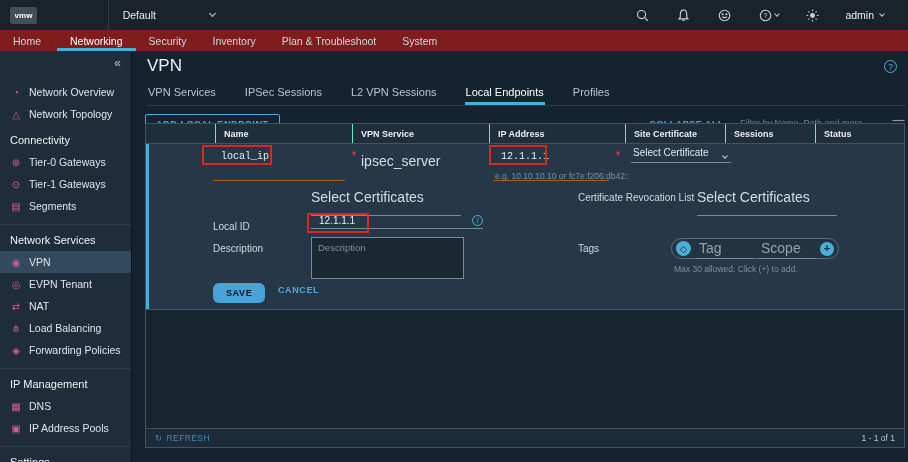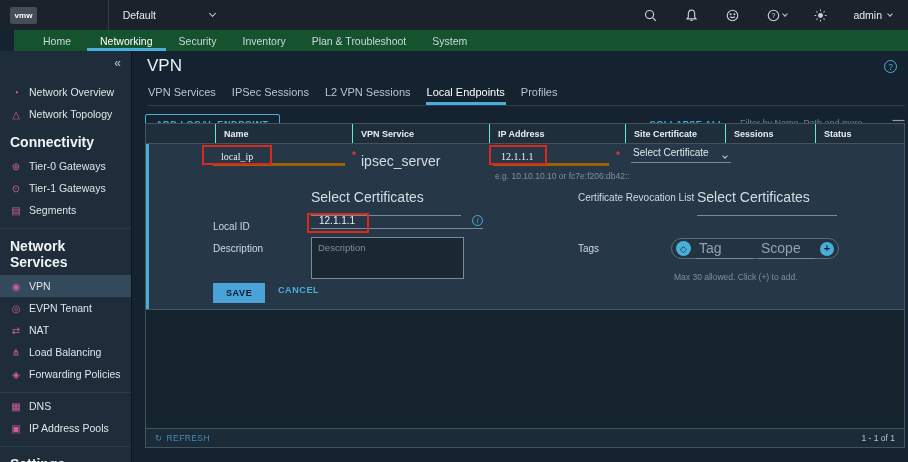--- a/index.html
+++ b/index.html
@@ -5,52 +5,52 @@
   * { margin:0; padding:0; box-sizing:border-box; }
   html,body { width:908px; height:462px; overflow:hidden; }
   body { font-family:"Liberation Sans", sans-serif; background:#152330; position:relative; color:#e8eef2; }
 
   
   .topbar { position:absolute; top:0; left:0; right:0; height:30px; background:#1a232c; display:flex; align-items:center; z-index:5;justify-content:center; }
   .logo-box { margin-left:10px; width:27px; height:17px; background:#454e57; border-radius:2px; display:flex; align-items:center; justify-content:center; font-size:8px; font-weight:bold; color:#fff; }
   .product-name { margin-left:8px; font-size:11.5px; color:#fff; letter-spacing:1px;margin-top:37px; }
   .topbar-divider { width:1px; height:30px; background:#303c46; margin-left:36px; }
   .org-selector { margin-left:14px; width:92px; display:flex; justify-content:space-between; align-items:center; font-size:10.5px; color:#e6ecf0; cursor:pointer; }
-  .topbar-right { margin-left:auto; display:flex; align-items:center; gap:25px; padding-right:16px; }
+  .topbar-right { margin-left:auto; display:flex; align-items:center; gap:25px; padding-right:24px; }
   .tb-icon { width:16px; height:16px; display:flex; align-items:center; justify-content:center; cursor:pointer; }
   .tb-icon svg { stroke:#c9d2d9; fill:none; stroke-width:1.2; }
   .help-chev { display:flex; align-items:center; gap:2px; }
   .username { font-size:10.5px; color:#e6ecf0; display:flex; align-items:center; gap:6px; cursor:pointer; }
 
   .chev { display:inline-block; width:5px; height:5px; border-right:1.4px solid #c0ccd4; border-bottom:1.4px solid #c0ccd4; transform:rotate(45deg); margin-top:-3px; }
   .chev.small { width:4px; height:4px; }
 
   
-  .navbar { position:absolute; top:30px; left:0; right:0; height:21px; background:#14532d; display:flex; align-items:stretch; padding-left:16px; z-index:5;margin-left:14px; }
+  .navbar { position:absolute; top:30px; left:0; right:0; height:21px; background:#7f1d1d; display:flex; align-items:stretch; z-index:5; }
   .nav-item { padding:0 13px; font-size:10.5px; color:#ccd6dd; display:flex; align-items:center; cursor:pointer; }
   .nav-item.active { color:#fff; box-shadow:inset 0 -3px 0 #49afd9; }
   .nav-divider { width:1px; background:#33424e; margin:4px 1px; }
 
   
   .sidebar { position:absolute; top:51px; left:0; width:132px; bottom:0; background:#1e2d39; border-right:1px solid #0d161e; overflow:hidden; }
   .collapse-btn { position:absolute; top:5px; right:10px; font-size:12px; color:#b9c6cf; cursor:pointer; }
   .side-group { padding-top:2px; }
   .side-list-first { padding-top:30px; }
   .side-item { display:flex; align-items:center; gap:7px; padding:5px 12px 5px 10px; font-size:10.5px; color:#dde5ea; cursor:pointer; white-space:nowrap; }
   .side-item.active { background:#33495c; }
   .picon { color:#d05ba0; font-size:10px; width:12px; text-align:center; flex:none; }
-  .side-header { font-size:14px; font-weight:bold; color:#eef3f6; padding:9px 10px 3px; }
+  .side-header { font-size:11px; font-weight:normal; color:#eef3f6; padding:9px 10px 3px; }
   .side-divider { border-top:1px solid #2c3c48; margin:7px 0 0; }
 
   
   .main { position:absolute; top:51px; left:133px; right:0; bottom:0; background:#152330; }
   .page-title { position:absolute; left:14px; top:5px; font-size:17px; font-weight:400; color:#eaf0f4; }
   .page-help { position:absolute; right:11px; top:9px; width:13px; height:13px; border:1px solid #49afd9; border-radius:50%; color:#49afd9; font-size:8.5px; display:flex; align-items:center; justify-content:center; cursor:pointer; }
 
-  .tabs { position:absolute; left:14px; right:3px; top:32px; height:23px; border-bottom:1px solid #2c3c48; display:flex; gap:14px; }
+  .tabs { position:absolute; left:14px; right:3px; top:32px; height:23px; border-bottom:1px solid #2c3c48; display:flex; gap:27px; }
   .tab { font-size:11px; color:#b9c5cd; padding:3px 1px 0; cursor:pointer; }
   .tab.active { color:#fff; border-bottom:3px solid #49afd9; }
 
   .toolbar { position:absolute; left:12px; right:3px; top:61px; height:24px; display:flex; align-items:center; }
   .add-btn { border:1px solid #49afd9; color:#49afd9; background:transparent; font-family:inherit; font-size:9px; font-weight:bold; letter-spacing:.6px; padding:4px 10px; border-radius:2px; cursor:pointer; }
   .toolbar-right { margin-left:auto; display:flex; align-items:center; gap:14px; }
   .collapse-all { color:#49afd9; font-size:9px; font-weight:bold; letter-spacing:.5px; cursor:pointer; }
   .filter-input { width:140px; background:transparent; border:none; border-bottom:1px solid #5a6b79; color:#cdd7de; font-family:inherit; font-size:9px; padding:2px 2px 3px; outline:none; }
   .filter-input::placeholder { color:#6f8090; }
   .filter-icon { cursor:pointer; display:flex; }
@@ -58,21 +58,21 @@
   
   .table { position:absolute; left:12px; right:3px; top:72px; bottom:14px; border:1px solid #44545f; background:#16252f; display:flex; flex-direction:column; }
   .thead { height:20px; background:#1f2e3b; border-bottom:1px solid #44545f; display:grid; grid-template-columns:70px 137px 137px 136px 100px 90px 1fr; flex:none; }
   .th { font-size:9px; font-weight:bold; color:#e8eef2; padding:5px 8px 0; border-right:1px solid #5eead4; overflow:hidden; white-space:nowrap; }
   .th:last-child { border-right:none; }
 
   .form-row { position:relative; height:166px; background:#263848; border-bottom:1px solid #44545f; flex:none; }
   .form-row::before { content:""; position:absolute; left:0; top:0; bottom:0; width:3px; background:#49afd9; }
 
   .f-abs { position:absolute; }
-  .u-input { background:transparent; border:none; border-bottom:3px solid #a16207; color:#e8eef2; font-family:Liberation Serif, serif; font-size:10px; padding:2px 4px 1px 8px; outline:none; }
+  .u-input { background:transparent; border:none; border-bottom:1px solid #a16207; color:#e8eef2; font-family:Liberation Mono, monospace; font-size:10px; padding:2px 4px 18px 8px; outline:none; }
   .label { font-size:10px; color:#cfd9e0; line-height:1.35; }
   .hint { font-size:8.5px; color:#7e8f9c; }
   .req { color:#e23b32; font-size:10px; font-weight:bold; }
   .static-val { font-size:14px; color:#d4dde3; }
 
   .select-field { display:flex; align-items:flex-end; justify-content:space-between; border-bottom:1px solid #7a8b98; padding:0 4px 4px 2px; cursor:pointer; }
   .select-field .txt { font-size:10px; color:#dfe7ec; }
 
   .anno { position:absolute; border:2px solid #d8291a; pointer-events:none; z-index:3; }
 
@@ -82,21 +82,21 @@
 
   .desc-area { background:#1a2834; border:1px solid #7a8b98; color:#e8eef2; font-family:inherit; font-size:9.5px; padding:4px 6px; resize:none; outline:none; }
   .desc-area::placeholder { color:#7e8e9a; }
 
   .tag-pill { display:flex; align-items:center; gap:5px; border:1px solid #5c6e7d; border-radius:11px; padding:0 4px; height:21px; background:rgba(0,0,0,0.08); }
   .tag-circle { width:15px; height:15px; border-radius:50%; background:#49afd9; color:#16242f; font-size:9px; display:flex; align-items:center; justify-content:center; cursor:pointer; flex:none; }
   .pill-input { width:57px; background:transparent; border:none; border-bottom:1px solid #7a8b98; color:#e8eef2; font-family:inherit; font-size:14px; padding:1px 3px 2px; outline:none; }
   .pill-input::placeholder { color:#93a2ae; }
   .plus-circle { width:14px; height:14px; border-radius:50%; background:#49afd9; color:#16242f; font-size:11px; font-weight:bold; line-height:12px; text-align:center; cursor:pointer; flex:none; }
 
-  .save-btn { background:#4aa3d8; color:#0c1a26; border:none; font-family:inherit; font-size:9px; font-weight:bold; letter-spacing:.6px; padding:5px 13px; border-radius:0; cursor:pointer; }
+  .save-btn { background:#4aa3d8; color:#0c1a26; border:none; font-family:inherit; font-size:9px; font-weight:bold; letter-spacing:.6px; padding:5px 13px; border-radius:6px; cursor:pointer; }
   .cancel-btn { background:transparent; border:none; color:#49afd9; font-family:inherit; font-size:9px; font-weight:bold; letter-spacing:.6px; cursor:pointer; }
 
   .tbody-empty { flex:1; background:#16242e; }
   .tfoot { height:19px; border-top:1px solid #44545f; background:#1c2b38; display:flex; align-items:center; justify-content:space-between; padding:0 9px; flex:none; }
   .refresh { color:#3e8cc0; font-size:8.5px; letter-spacing:.4px; display:flex; align-items:center; gap:4px; cursor:pointer; }
   .pagination { color:#b9c4cd; font-size:8.5px; }
 </style>
 </head>
 <body>
 
@@ -219,20 +219,21 @@
       <span class="picon">⋔</span>
       <span>Load Balancing</span>
     </div>
     <div class="side-item">
       <span class="picon">◈</span>
       <span>Forwarding Policies</span>
     </div>
   </div>
 
   <div class="side-divider"></div>
+  <div class="side-header">IP Management</div>
   <div class="side-group">
     <div class="side-item">
       <span class="picon">▦</span>
       <span>DNS</span>
     </div>
     <div class="side-item">
       <span class="picon">▣</span>
       <span>IP Address Pools</span>
     </div>
   </div>
@@ -316,21 +317,21 @@
       </div>
       <div class="anno" style="left:161px; top:69px; width:62px; height:20px;"></div>
 
       <div class="label f-abs" style="left:432px; top:98px;">Tags</div>
       <div class="tag-pill f-abs" style="left:525px; top:94px;">
         <span class="tag-circle">◇</span>
         <input class="pill-input" placeholder="Tag" style="">
         <input class="pill-input" placeholder="Scope" style="">
         <span class="plus-circle">+</span>
       </div>
-      <span class="hint f-abs" style="left:528px; top:120px;margin-top:8px;">Max 30 allowed. Click (+) to add.</span>
+      <span class="hint f-abs" style="left:528px; top:120px;">Max 30 allowed. Click (+) to add.</span>
 
       <div class="label f-abs" style="left:67px; top:98px;">Description</div>
       <textarea class="desc-area f-abs" style="left: 165px; top: 93px; width: 153px; height: 42px;" placeholder="Description"></textarea>
 
       <button class="save-btn f-abs" style="left:67px; top:139px;">SAVE</button>
       <button class="cancel-btn f-abs" style="left:132px; top:141px;">CANCEL</button>
     </div>
 
     <div class="tbody-empty"></div>
 

